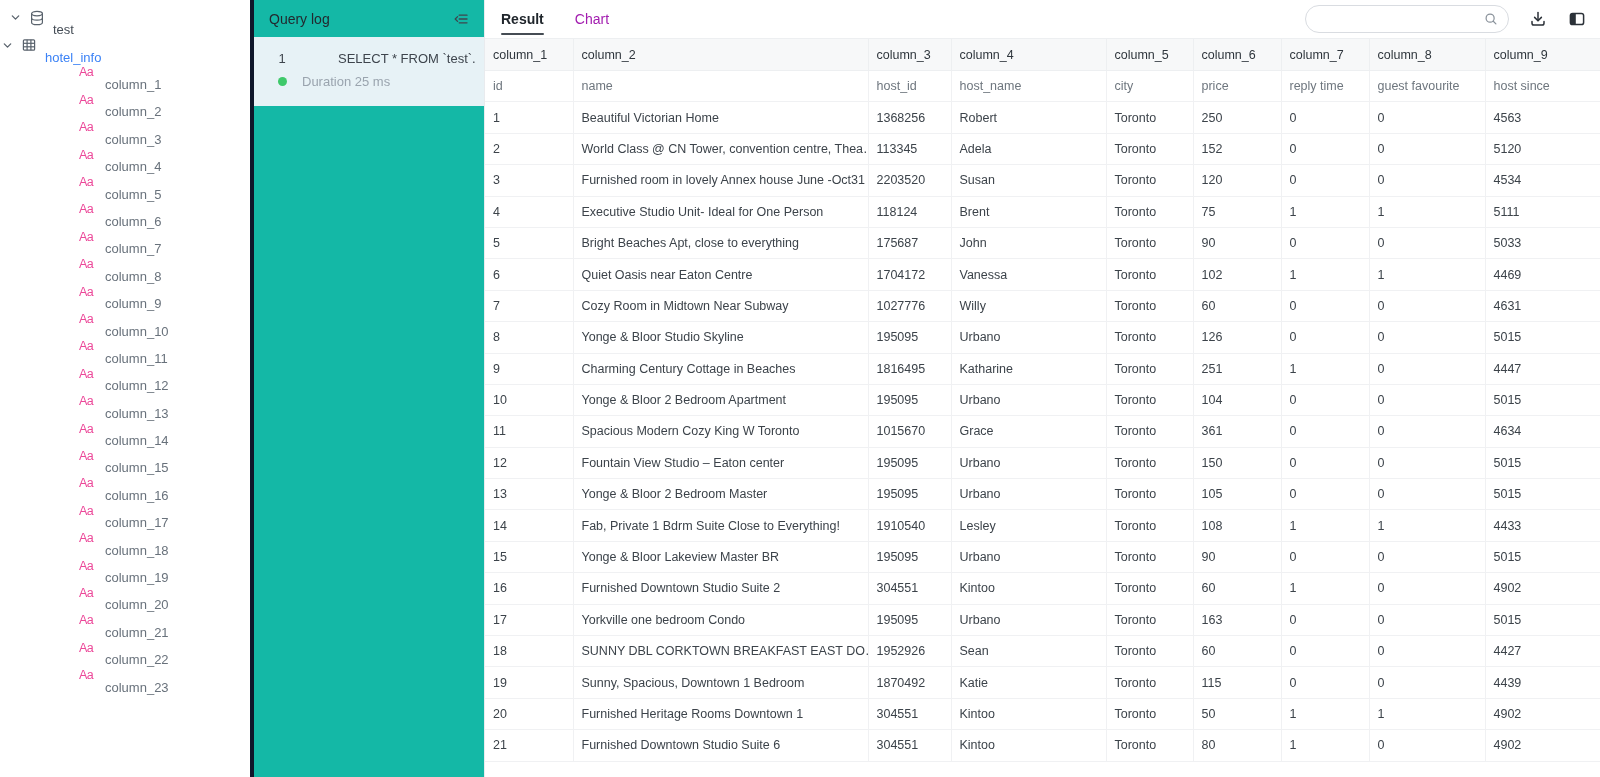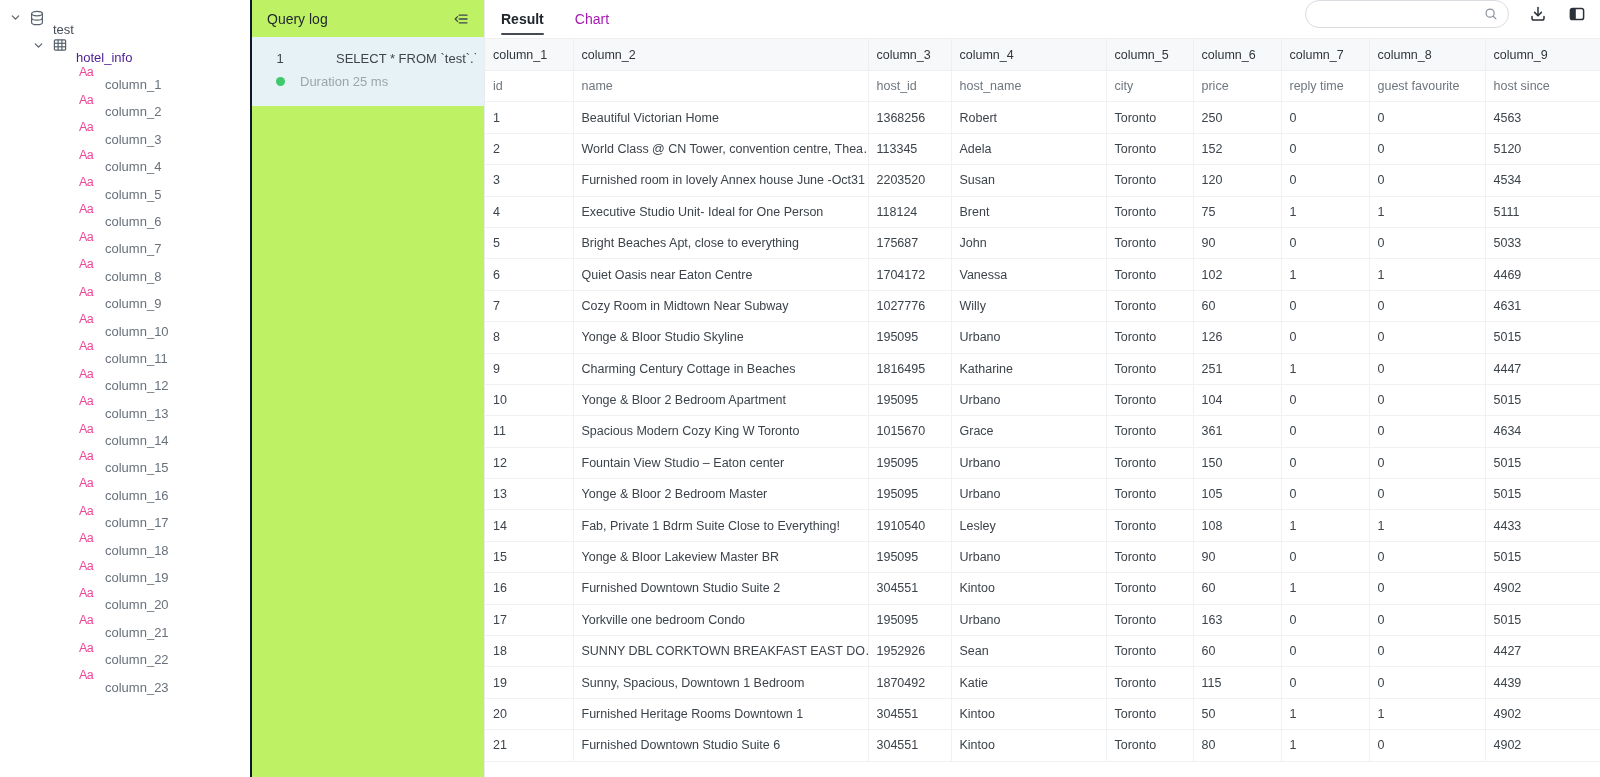--- a/index.html
+++ b/index.html
@@ -4,42 +4,42 @@
 <style>
   * { box-sizing: border-box; margin: 0; padding: 0; }
   html,body { width:1600px; height:777px; overflow:hidden; background:#fff;
     font-family:"Liberation Sans", sans-serif; color:#3e454d; }
   .app { display:flex; width:1600px; height:777px; }
 
   
   .sidebar { width:250px; flex:none; padding-top:4px; overflow:hidden; background:#fff; }
   .tree-row { display:flex; align-items:center; height:27.4px; font-size:13px; cursor:default; }
   .tree-row.lvl1 { padding-left:8px; color:#454d56; }
-  .tree-row.lvl2 { padding-left:31px; color:#4c1d95; }
+  .tree-row.lvl2 { color:#3b82f6; }
   .tree-row.lvl3 { padding-left:79px; color:#68717b; }
   .tree-chevron { width:14px; height:14px; display:flex; align-items:center; justify-content:center; margin-right:6px; }
   .tree-ico { width:17px; height:17px; display:flex; align-items:center; justify-content:center; margin-right:8px; }
   .aa-icon { width:18px; margin-right:8px; font-size:12.5px; font-weight:500; color:#ec4899; letter-spacing:-0.5px; }
   .tree-label { white-space:nowrap;margin-top:24px; }
 
   
-  .query-log { width:234px; flex:none; border-left:2px solid #0f172a; background:#bef264; }
+  .query-log { width:234px; flex:none; border-left:4px solid #0f172a; background:#14b8a6; }
   .ql-header { height:37px; display:flex; align-items:center; justify-content:space-between; padding:0 14px 0 15px; }
   .ql-title { font-size:14px; font-weight:500; color:#23292f; }
   .ql-collapse { width:18px; height:18px; display:flex; align-items:center; justify-content:center; cursor:pointer; }
   .ql-entry { background:#e7f2f6; padding:10px 8px 13px 8px; cursor:pointer; }
   .ql-row { display:flex; align-items:center; min-height:23px; }
   .ql-num { width:40px; flex:none; display:flex; justify-content:center; font-size:13px; color:#3e454d; }
   .ql-sql { font-size:13px; color:#3e454d; white-space:nowrap; overflow:hidden;margin-left:36px; }
   .ql-dot { width:9px; height:9px; border-radius:50%; }
   .ql-duration { font-size:13px; color:#9aa4ae; }
 
   
   .main { flex:1; display:flex; flex-direction:column; border-left:1px solid #e9ebee; background:#fff; }
-  .topbar { height:38px; flex:none; display:flex; align-items:flex-start; justify-content:space-between; padding:0 14px 0 16px; }
+  .topbar { height:38px; flex:none; display:flex; align-items:center; justify-content:space-between; padding:0 14px 0 16px; }
   .tabs { display:flex; gap:31px; height:100%; }
   .tab { position:relative; display:flex; align-items:center; font-size:14px; color:#a21caf; cursor:pointer; }
   .tab.active { color:#20262c; font-weight:600; }
   .tab.active::after { content:""; position:absolute; left:0; right:0; bottom:3px; height:2px; background:#454c54; border-radius:1px; }
   .topbar-right { display:flex; align-items:center; }
   .search-box { width:204px; height:28px; border:1px solid #d9dce1; border-radius:14px; display:flex; align-items:center; padding:0 10px 0 12px; background:#fff; }
   .search-box input { border:none; outline:none; flex:1; font-size:13px; font-family:inherit; color:#3e454d; background:transparent; min-width:0; }
   .search-ico { width:15px; height:15px; flex:none; display:flex; align-items:center; justify-content:center; }
   .icon-btn { width:20px; height:20px; margin-left:19px; display:flex; align-items:center; justify-content:center; cursor:pointer; background:none; border:none; padding:0; }
 

